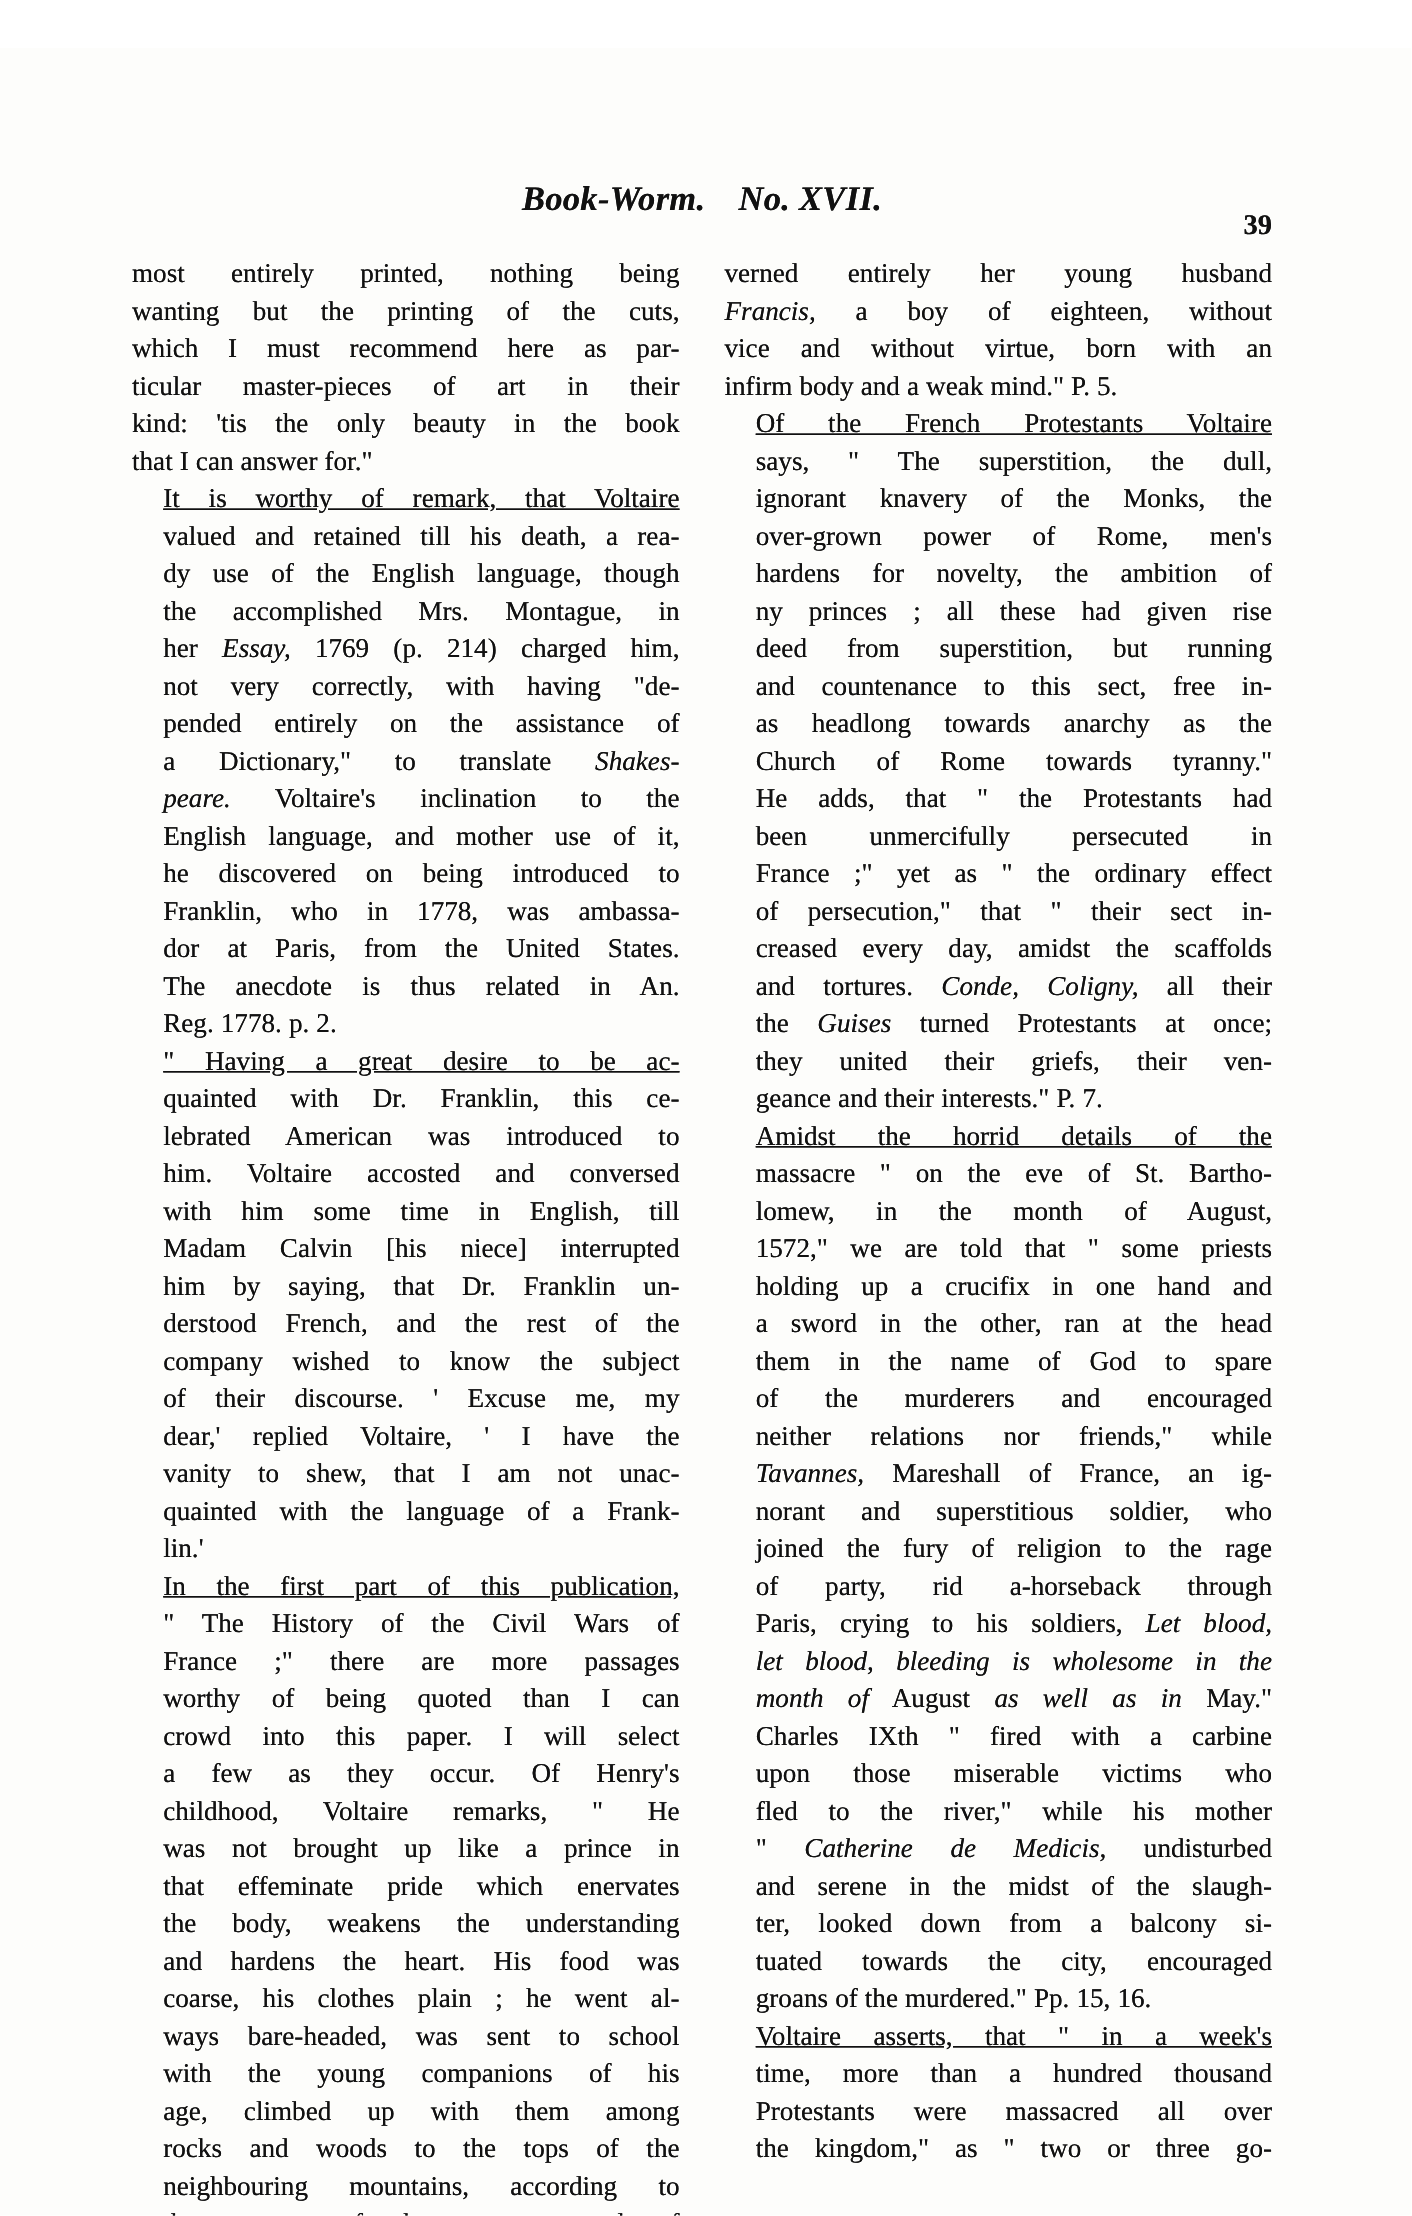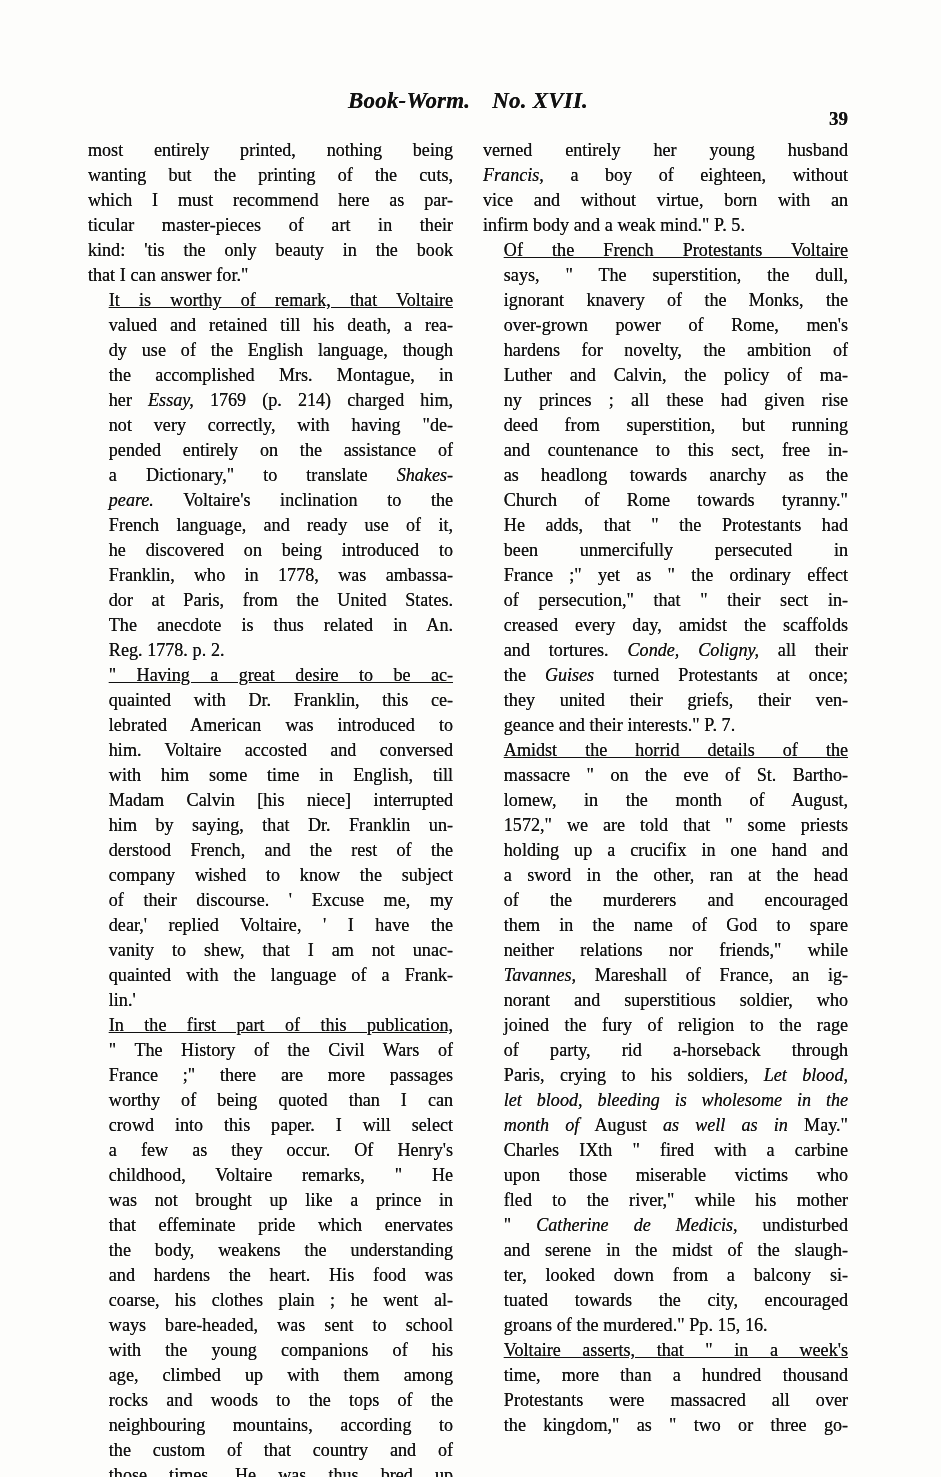--- a/index.html
+++ b/index.html
@@ -13,20 +13,21 @@
     position: relative;
     font-family: "Liberation Serif", "DejaVu Serif", serif;
     color: #111111;
     overflow: hidden;
   }
   
   .page {
     position: absolute;
     inset: 0;
     background: #fdfdfb;
+    margin-top: 32px;
   }
   .page-inner {
     position: absolute;
     left: 88px;
     top: 88px;
     width: 760px;
     height: 1320px;
   }
 
   
@@ -128,21 +129,21 @@
           <p class="para">
             <span class="ln ind">It is worthy of remark, that Voltaire</span>
             <span class="ln">valued and retained till his death, a rea-</span>
             <span class="ln">dy use of the English language, though</span>
             <span class="ln">the accomplished Mrs. Montague, in</span>
             <span class="ln">her <i>Essay,</i> 1769 (p. 214) charged him,</span>
             <span class="ln">not very correctly, with having "de-</span>
             <span class="ln">pended entirely on the assistance of</span>
             <span class="ln">a Dictionary," to translate <i>Shakes-</i></span>
             <span class="ln"><i>peare.</i> Voltaire's inclination to the</span>
-            <span class="ln">French language, and ready use of it,</span>
+            <span class="ln">English language, and mother use of it,</span>
             <span class="ln">he discovered on being introduced to</span>
             <span class="ln">Franklin, who in 1778, was ambassa-</span>
             <span class="ln">dor at Paris, from the United States.</span>
             <span class="ln">The anecdote is thus related in An.</span>
             <span class="ln last">Reg. 1778. p. 2.</span>
           </p>
           <p class="para">
             <span class="ln ind">" Having a great desire to be ac-</span>
             <span class="ln">quainted with Dr. Franklin, this ce-</span>
             <span class="ln">lebrated American was introduced to</span>
@@ -186,21 +187,20 @@
             <span class="ln"><i>Francis,</i> a boy of eighteen, without</span>
             <span class="ln">vice and without virtue, born with an</span>
             <span class="ln last">infirm body and a weak mind." P. 5.</span>
           </p>
           <p class="para">
             <span class="ln ind">Of the French Protestants Voltaire</span>
             <span class="ln">says, " The superstition, the dull,</span>
             <span class="ln">ignorant knavery of the Monks, the</span>
             <span class="ln">over-grown power of Rome, men's</span>
             <span class="ln">hardens for novelty, the ambition of</span>
-            <span class="ln">Luther and Calvin, the policy of ma-</span>
             <span class="ln">ny princes ; all these had given rise</span>
             <span class="ln">deed from superstition, but running</span>
             <span class="ln">and countenance to this sect, free in-</span>
             <span class="ln">as headlong towards anarchy as the</span>
             <span class="ln">Church of Rome towards tyranny."</span>
             <span class="ln">He adds, that " the Protestants had</span>
             <span class="ln">been unmercifully persecuted in</span>
             <span class="ln">France ;" yet as " the ordinary effect</span>
             <span class="ln">of persecution," that " their sect in-</span>
             <span class="ln">creased every day, amidst the scaffolds</span>
@@ -209,22 +209,22 @@
             <span class="ln">they united their griefs, their ven-</span>
             <span class="ln last">geance and their interests." P. 7.</span>
           </p>
           <p class="para">
             <span class="ln ind">Amidst the horrid details of the</span>
             <span class="ln">massacre " on the eve of St. Bartho-</span>
             <span class="ln">lomew, in the month of August,</span>
             <span class="ln">1572," we are told that " some priests</span>
             <span class="ln">holding up a crucifix in one hand and</span>
             <span class="ln">a sword in the other, ran at the head</span>
+            <span class="ln">them in the name of God to spare</span>
             <span class="ln">of the murderers and encouraged</span>
-            <span class="ln">them in the name of God to spare</span>
             <span class="ln">neither relations nor friends," while</span>
             <span class="ln"><i>Tavannes,</i> Mareshall of France, an ig-</span>
             <span class="ln">norant and superstitious soldier, who</span>
             <span class="ln">joined the fury of religion to the rage</span>
             <span class="ln">of party, rid a-horseback through</span>
             <span class="ln">Paris, crying to his soldiers, <i>Let blood,</i></span>
             <span class="ln"><i>let blood, bleeding is wholesome in the</i></span>
             <span class="ln"><i>month of</i> August <i>as well as in</i> May."</span>
             <span class="ln">Charles IXth " fired with a carbine</span>
             <span class="ln">upon those miserable victims who</span>

